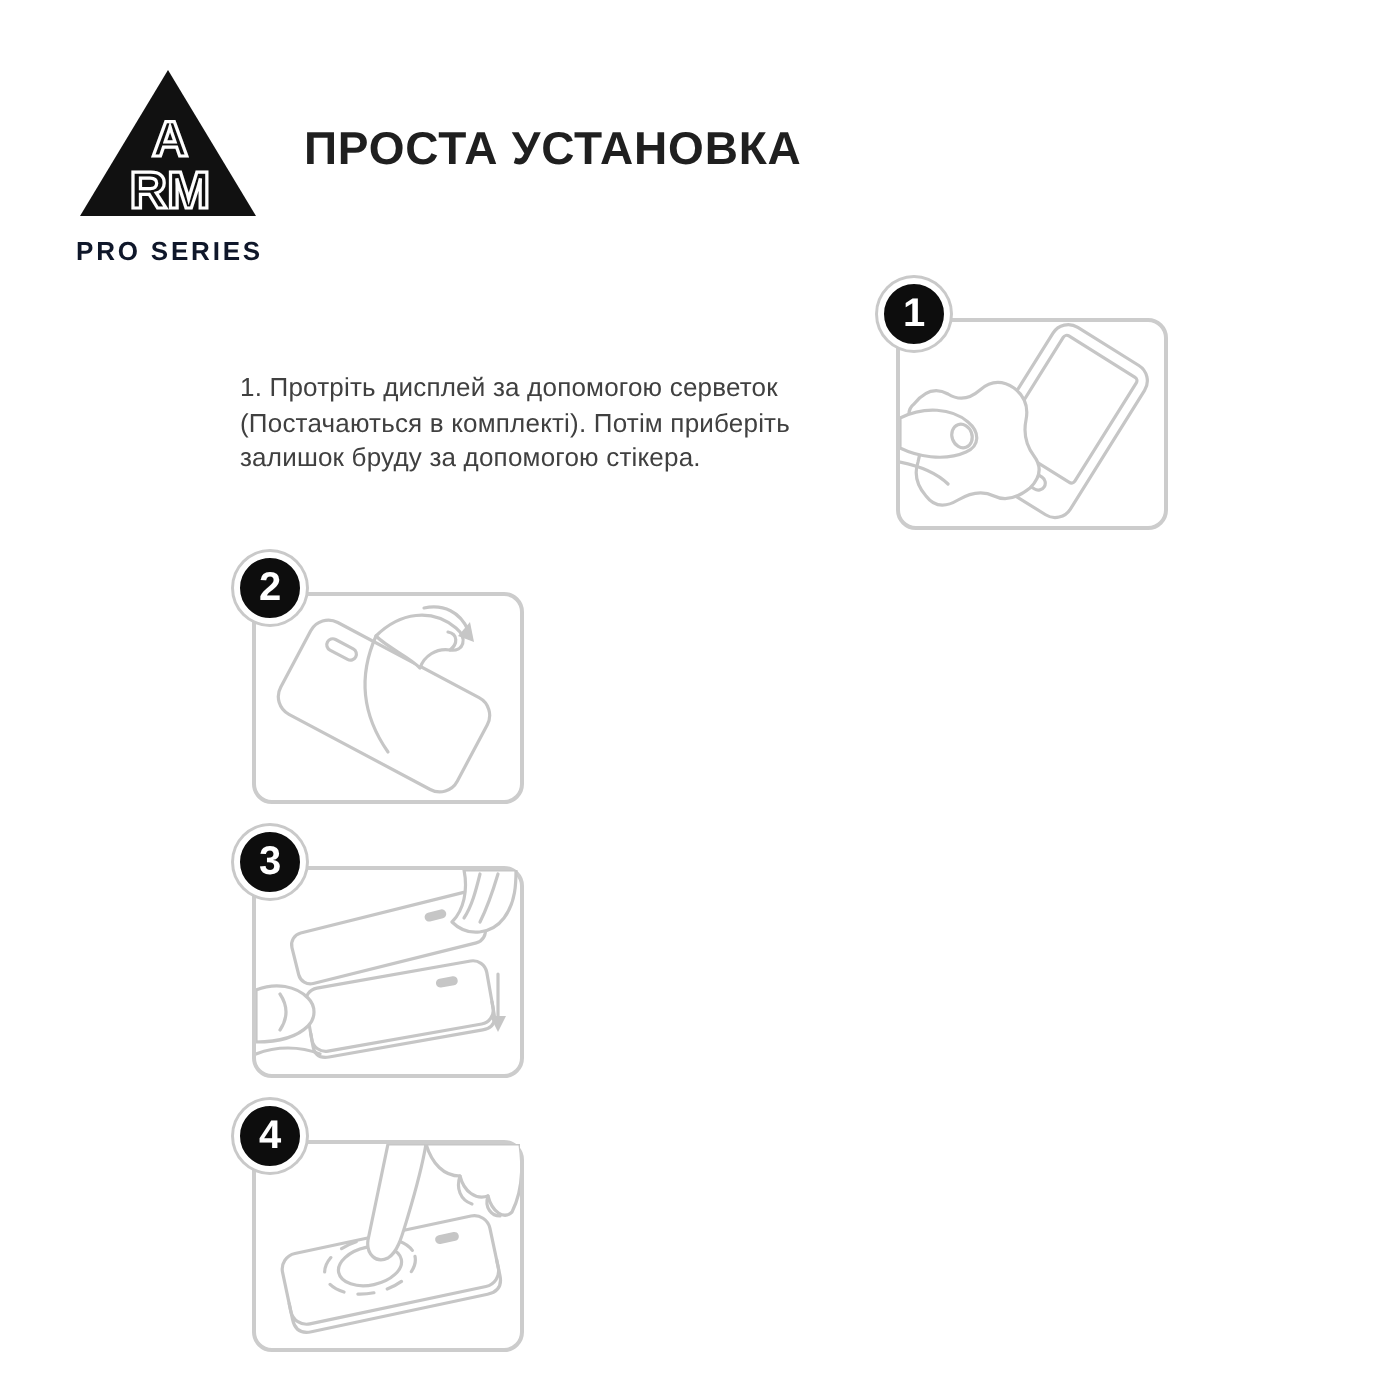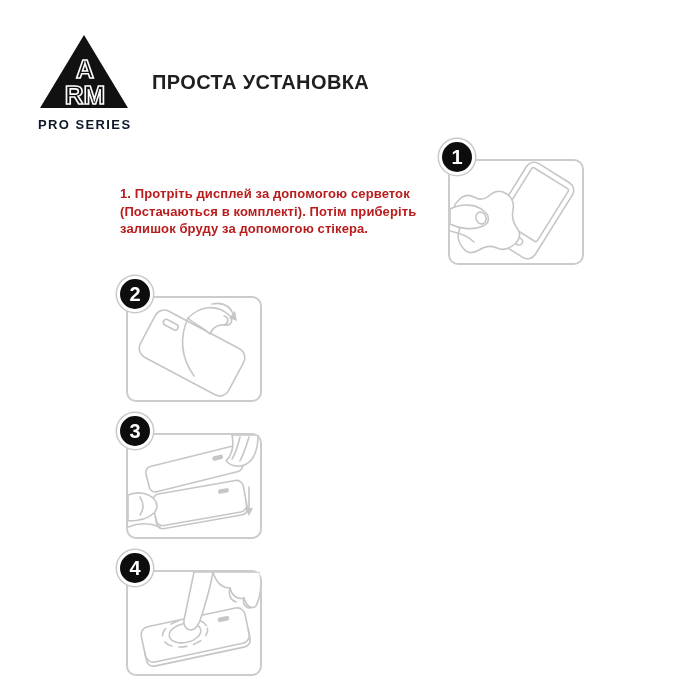--- a/index.html
+++ b/index.html
@@ -26,39 +26,38 @@
   .logo-series {
     margin-top: 2px;
     font-size: 13px;
     font-weight: bold;
     letter-spacing: 1.4px;
     color: #0f172a;
     white-space: nowrap;
   }
   .page-title {
     margin-left: 22px;
-    margin-top: 38px;
-    font-size: 20px;
+    margin-top: 28px;
+    font-size: 23px;
     font-weight: bold;
     letter-spacing: 0.4px;
     color: #1f1f1f;
     white-space: nowrap;
   }
 
   
   .steps { position: absolute; top: 143px; left: 120px; }
   .step-row { display: flex; align-items: center; height: 137px; }
   .step-text {
     width: 322px;
     font-size: 13px;
     line-height: 17.5px;
     letter-spacing: 0.1px;
-    color: #b91c1c;
+    color: #404040;
     white-space: pre-line;
-    font-weight: bold;
   }
   .illus-box {
     position: relative;
     width: 136px;
     height: 106px;
     margin-left: 6px;
     border: 2px solid #cccccc;
     border-radius: 10px;
     background: #ffffff;
     flex: none;

